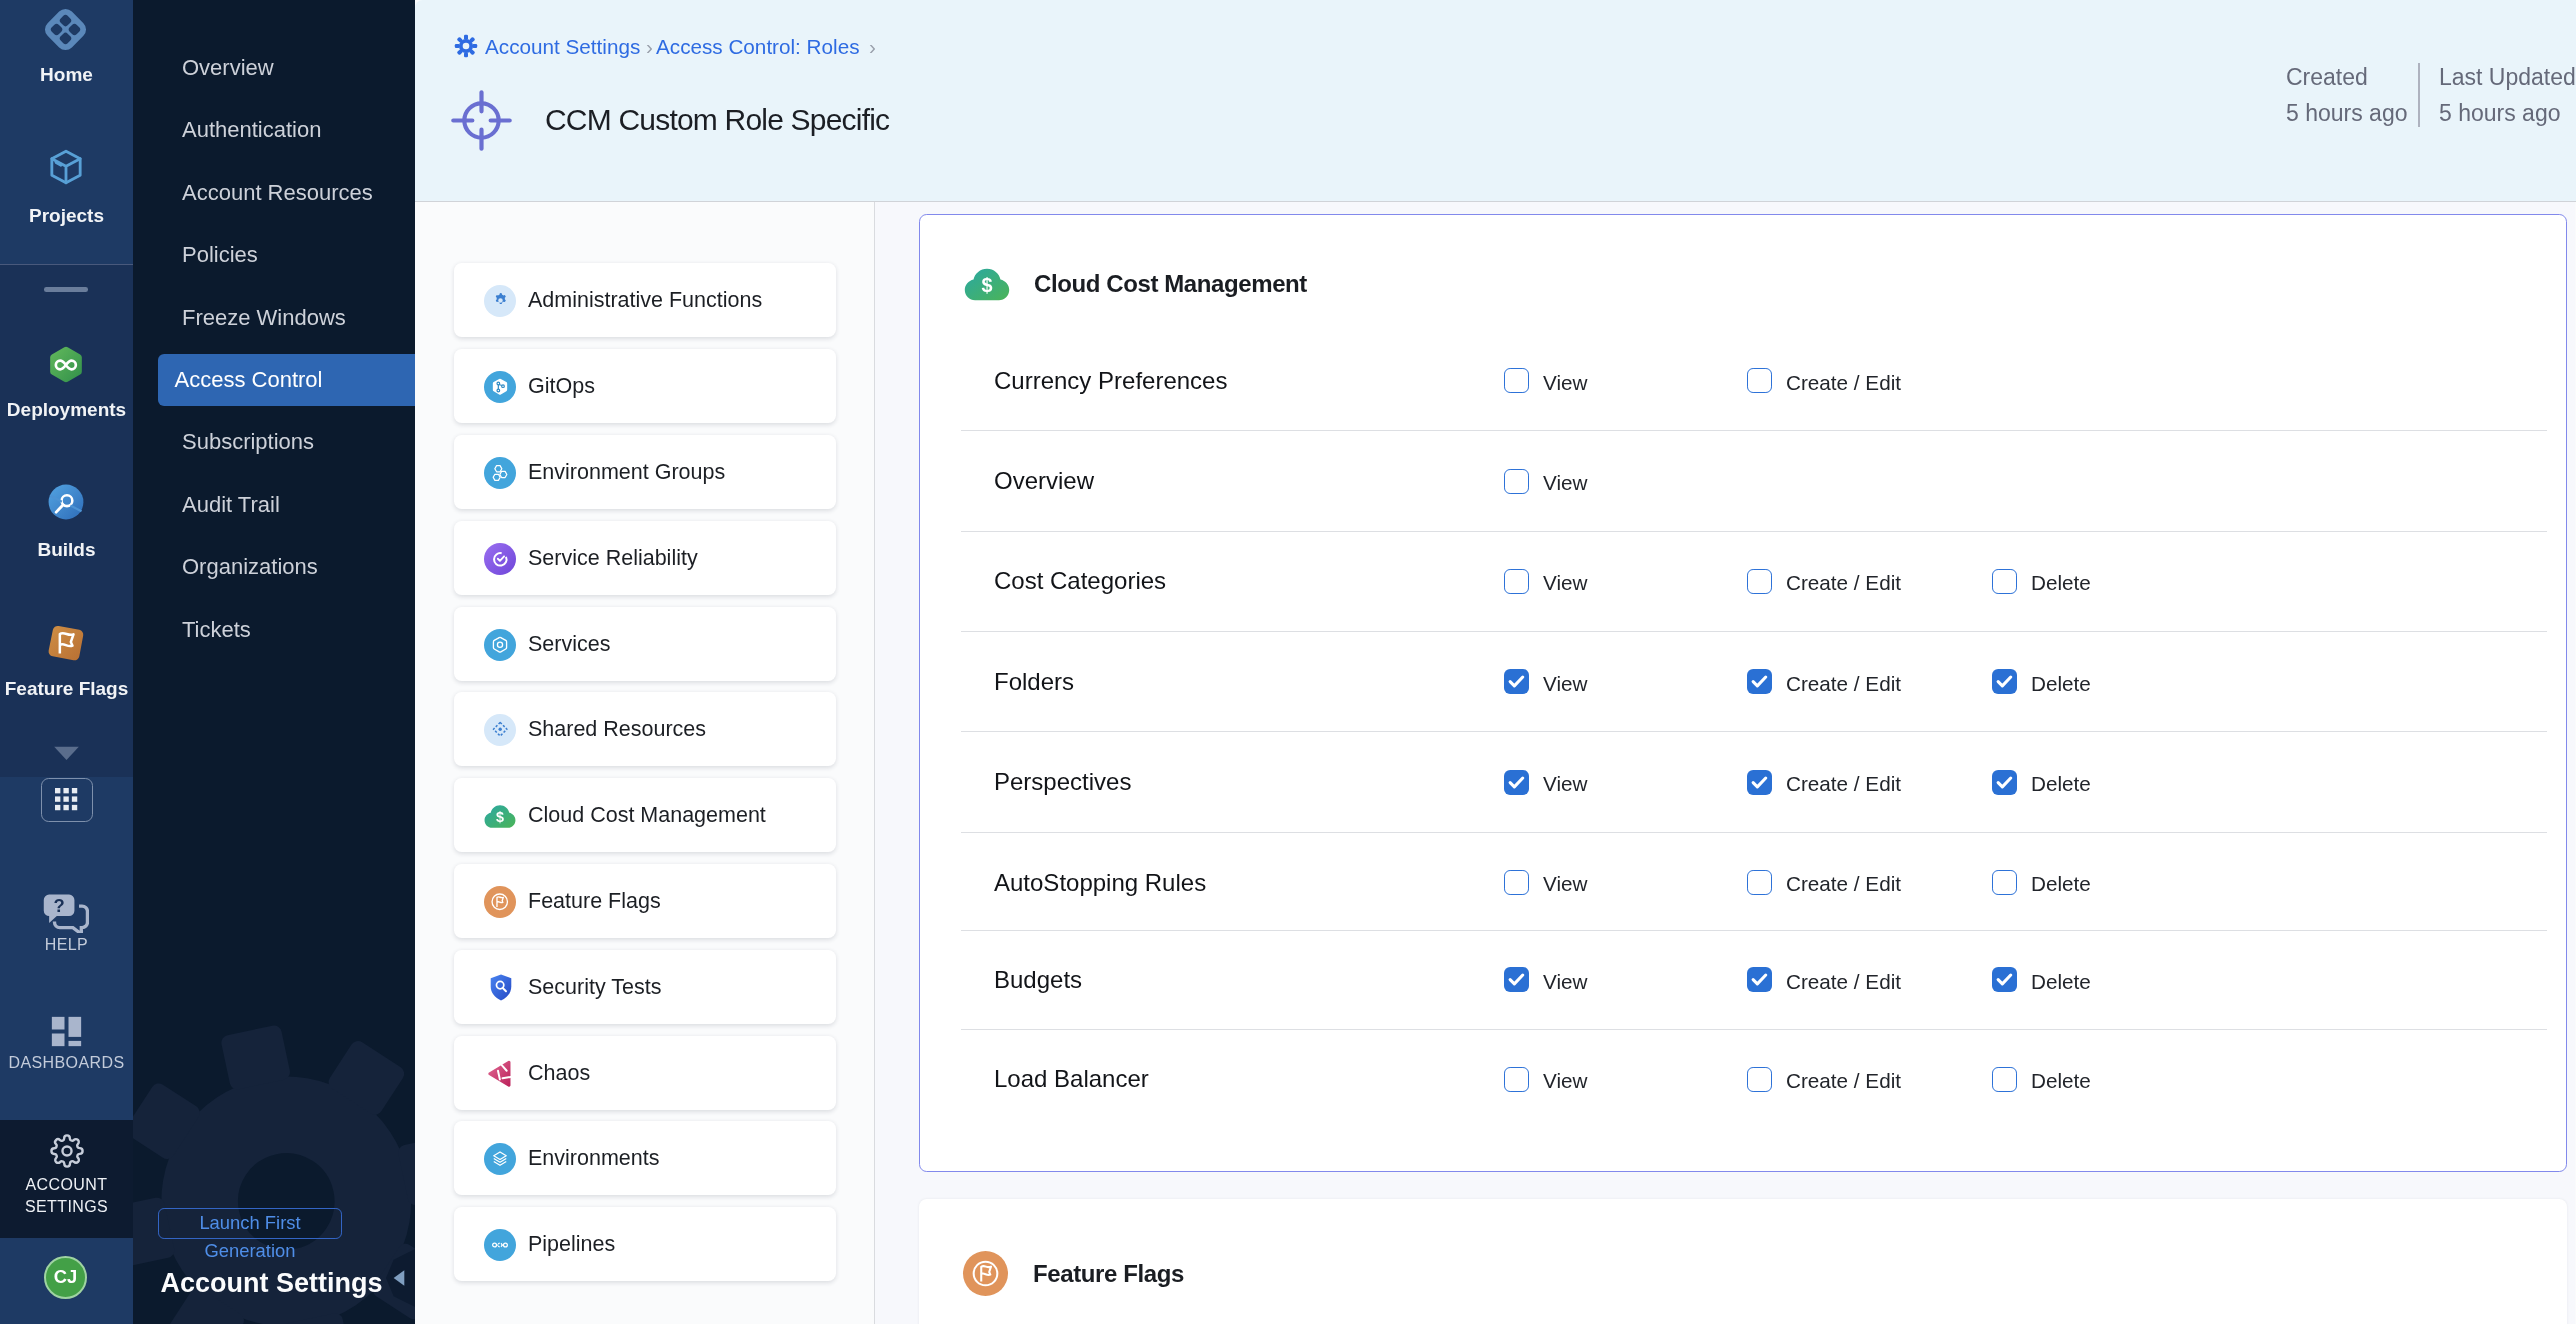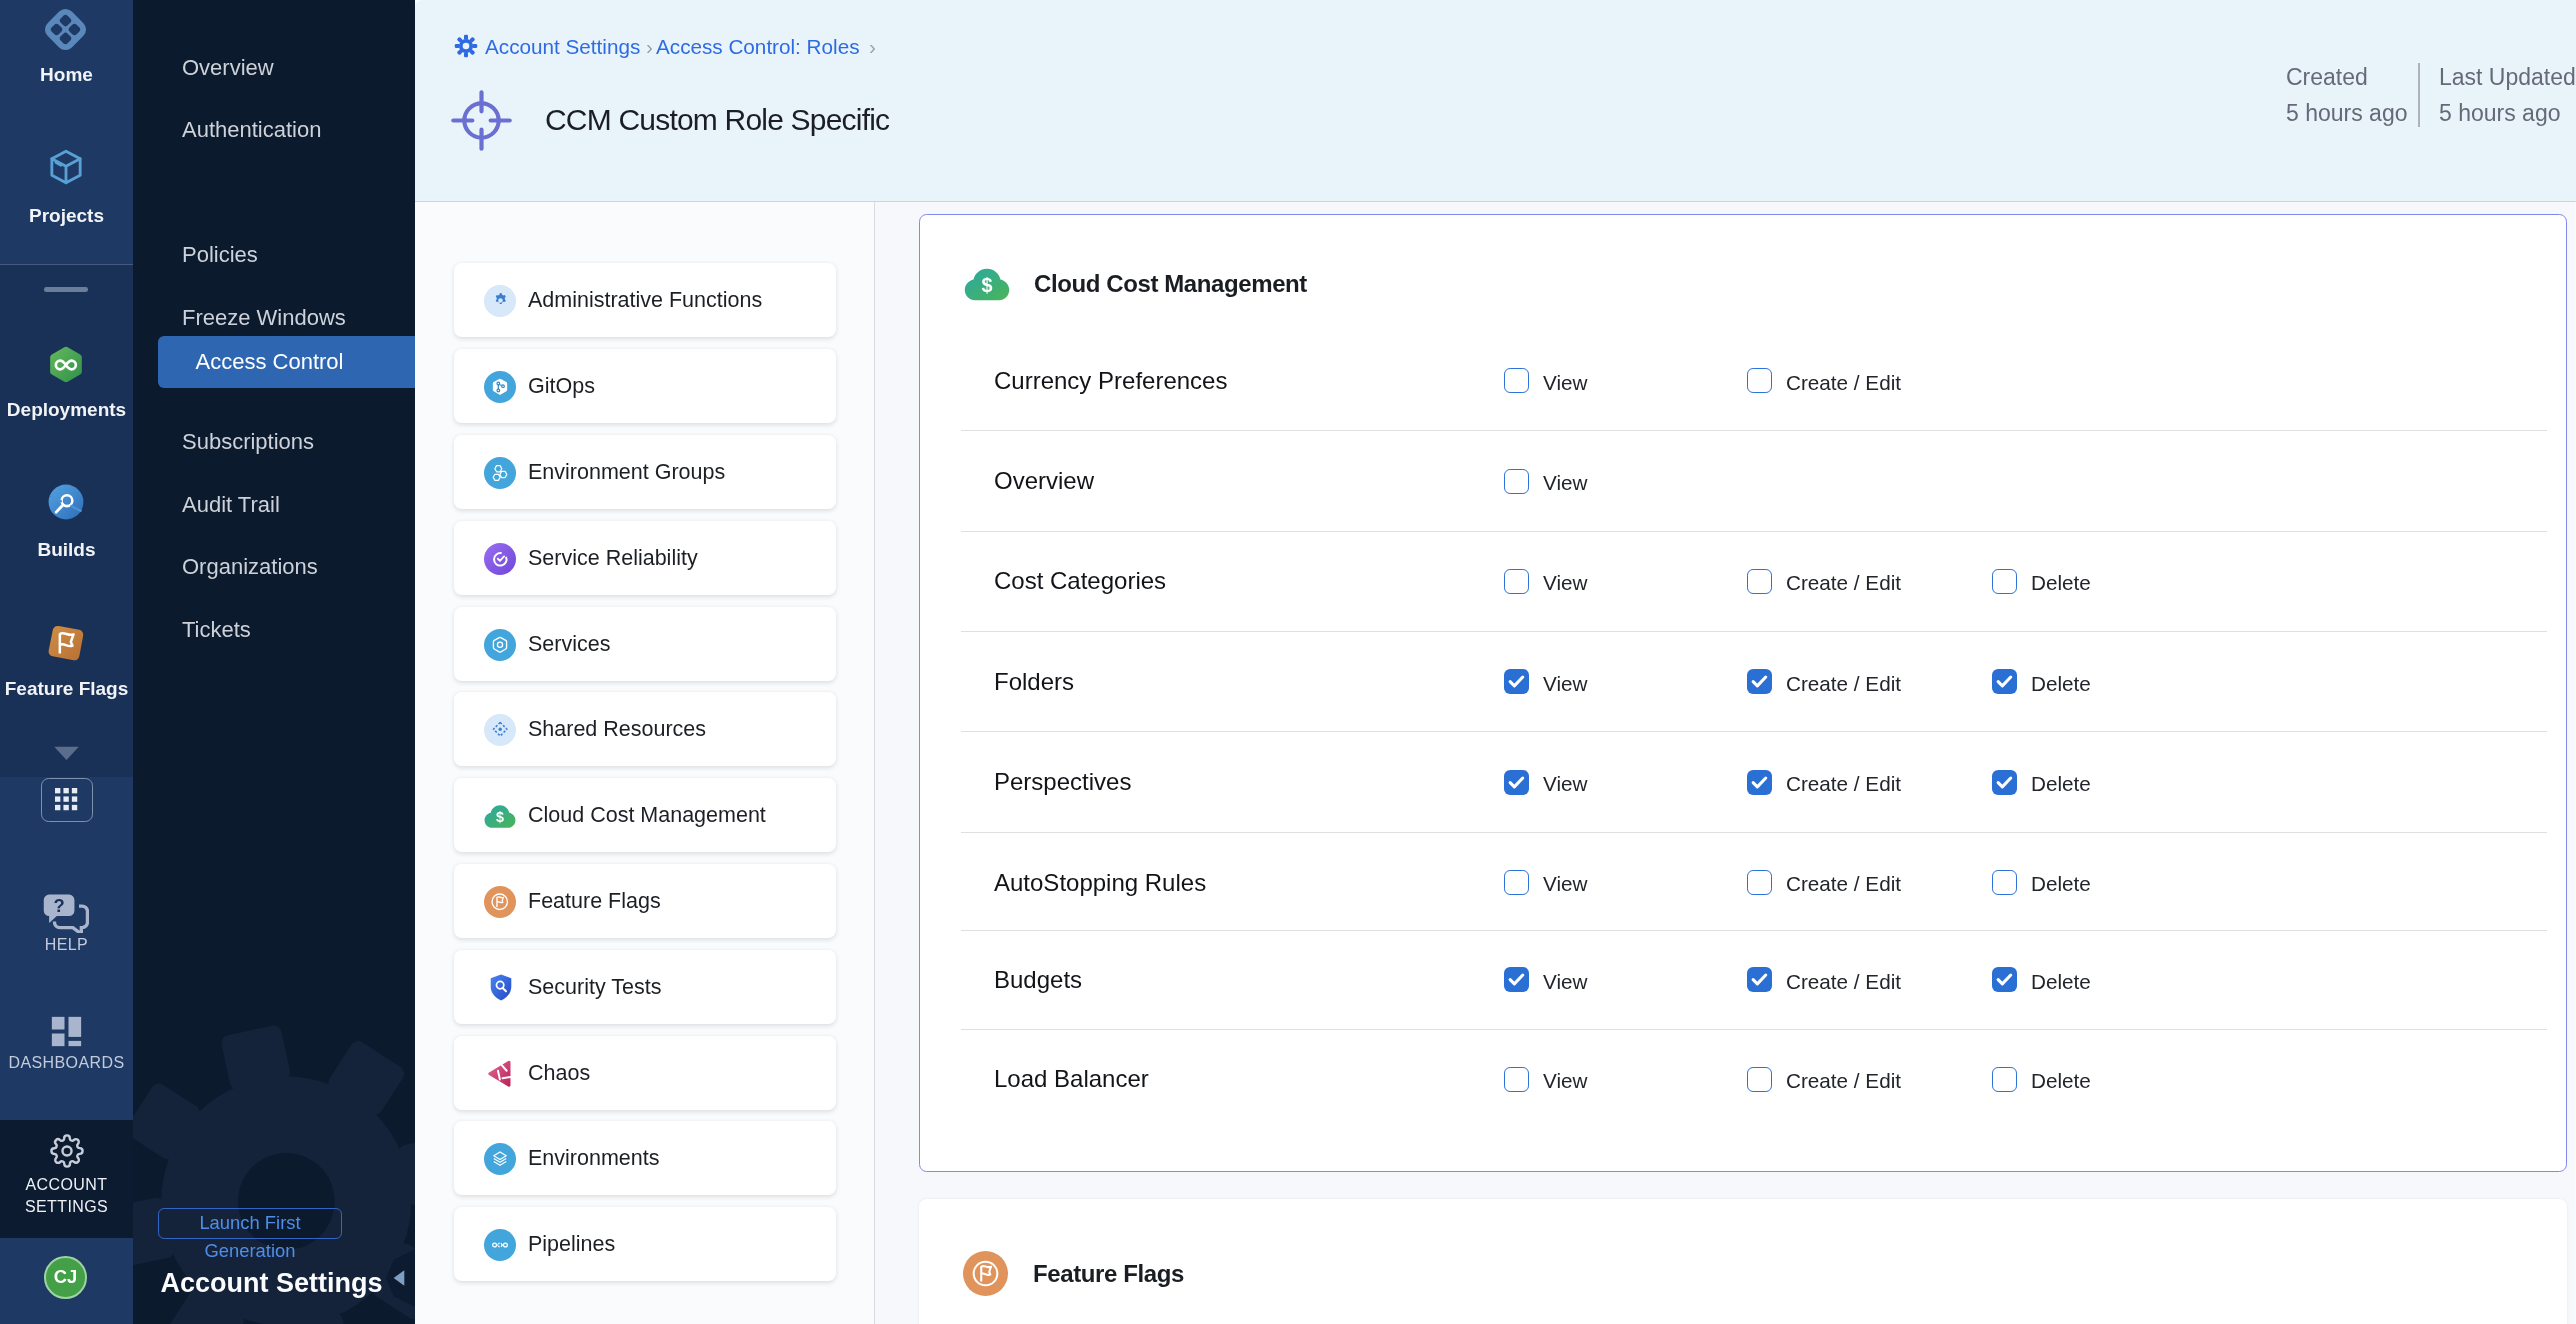--- a/index.html
+++ b/index.html
@@ -179,23 +179,24 @@
           <rect x="-40" y="-228" width="80" height="72" rx="10"></rect>
           <rect x="-40" y="156" width="80" height="72" rx="10"></rect>
           <rect x="-228" y="-40" width="72" height="80" rx="10"></rect>
           <rect x="156" y="-40" width="72" height="80" rx="10"></rect>
         </g>
       </g>
     </g>
   </svg>
   <div class="nav-item" style="top:42px">Overview</div>
   <div class="nav-item" style="top:104px">Authentication</div>
+  <div class="nav-item" style="top:167px">Account Resources</div>
   <div class="nav-item" style="top:292px">Freeze Windows</div>
   <div class="nav-item" style="top:229px">Policies</div>
-  <div class="nav-item nav-active" style="top:336px;padding-left:38px">Access Control</div>
+  <div class="nav-item nav-active" style="top:354px;padding-left:17px">Access Control</div>
   <div class="nav-item" style="top:416px">Subscriptions</div>
   <div class="nav-item" style="top:479px">Audit Trail</div>
   <div class="nav-item" style="top:541px">Organizations</div>
   <div class="nav-item" style="top:604px">Tickets</div>
   <div id="launchbtn">Launch First Generation</div>
   <div id="navtitle">Account Settings</div>
 
   <svg class="abs" style="left:253px;top:1249px" width="29" height="58" viewBox="0 0 38 76">
     <path fill="#0d1b30" d="M38 0 L10 14 0 38 10 62 38 76 Z"></path>
     <path fill="#7f9ec0" d="M24 28 10 38l14 10z"></path>

